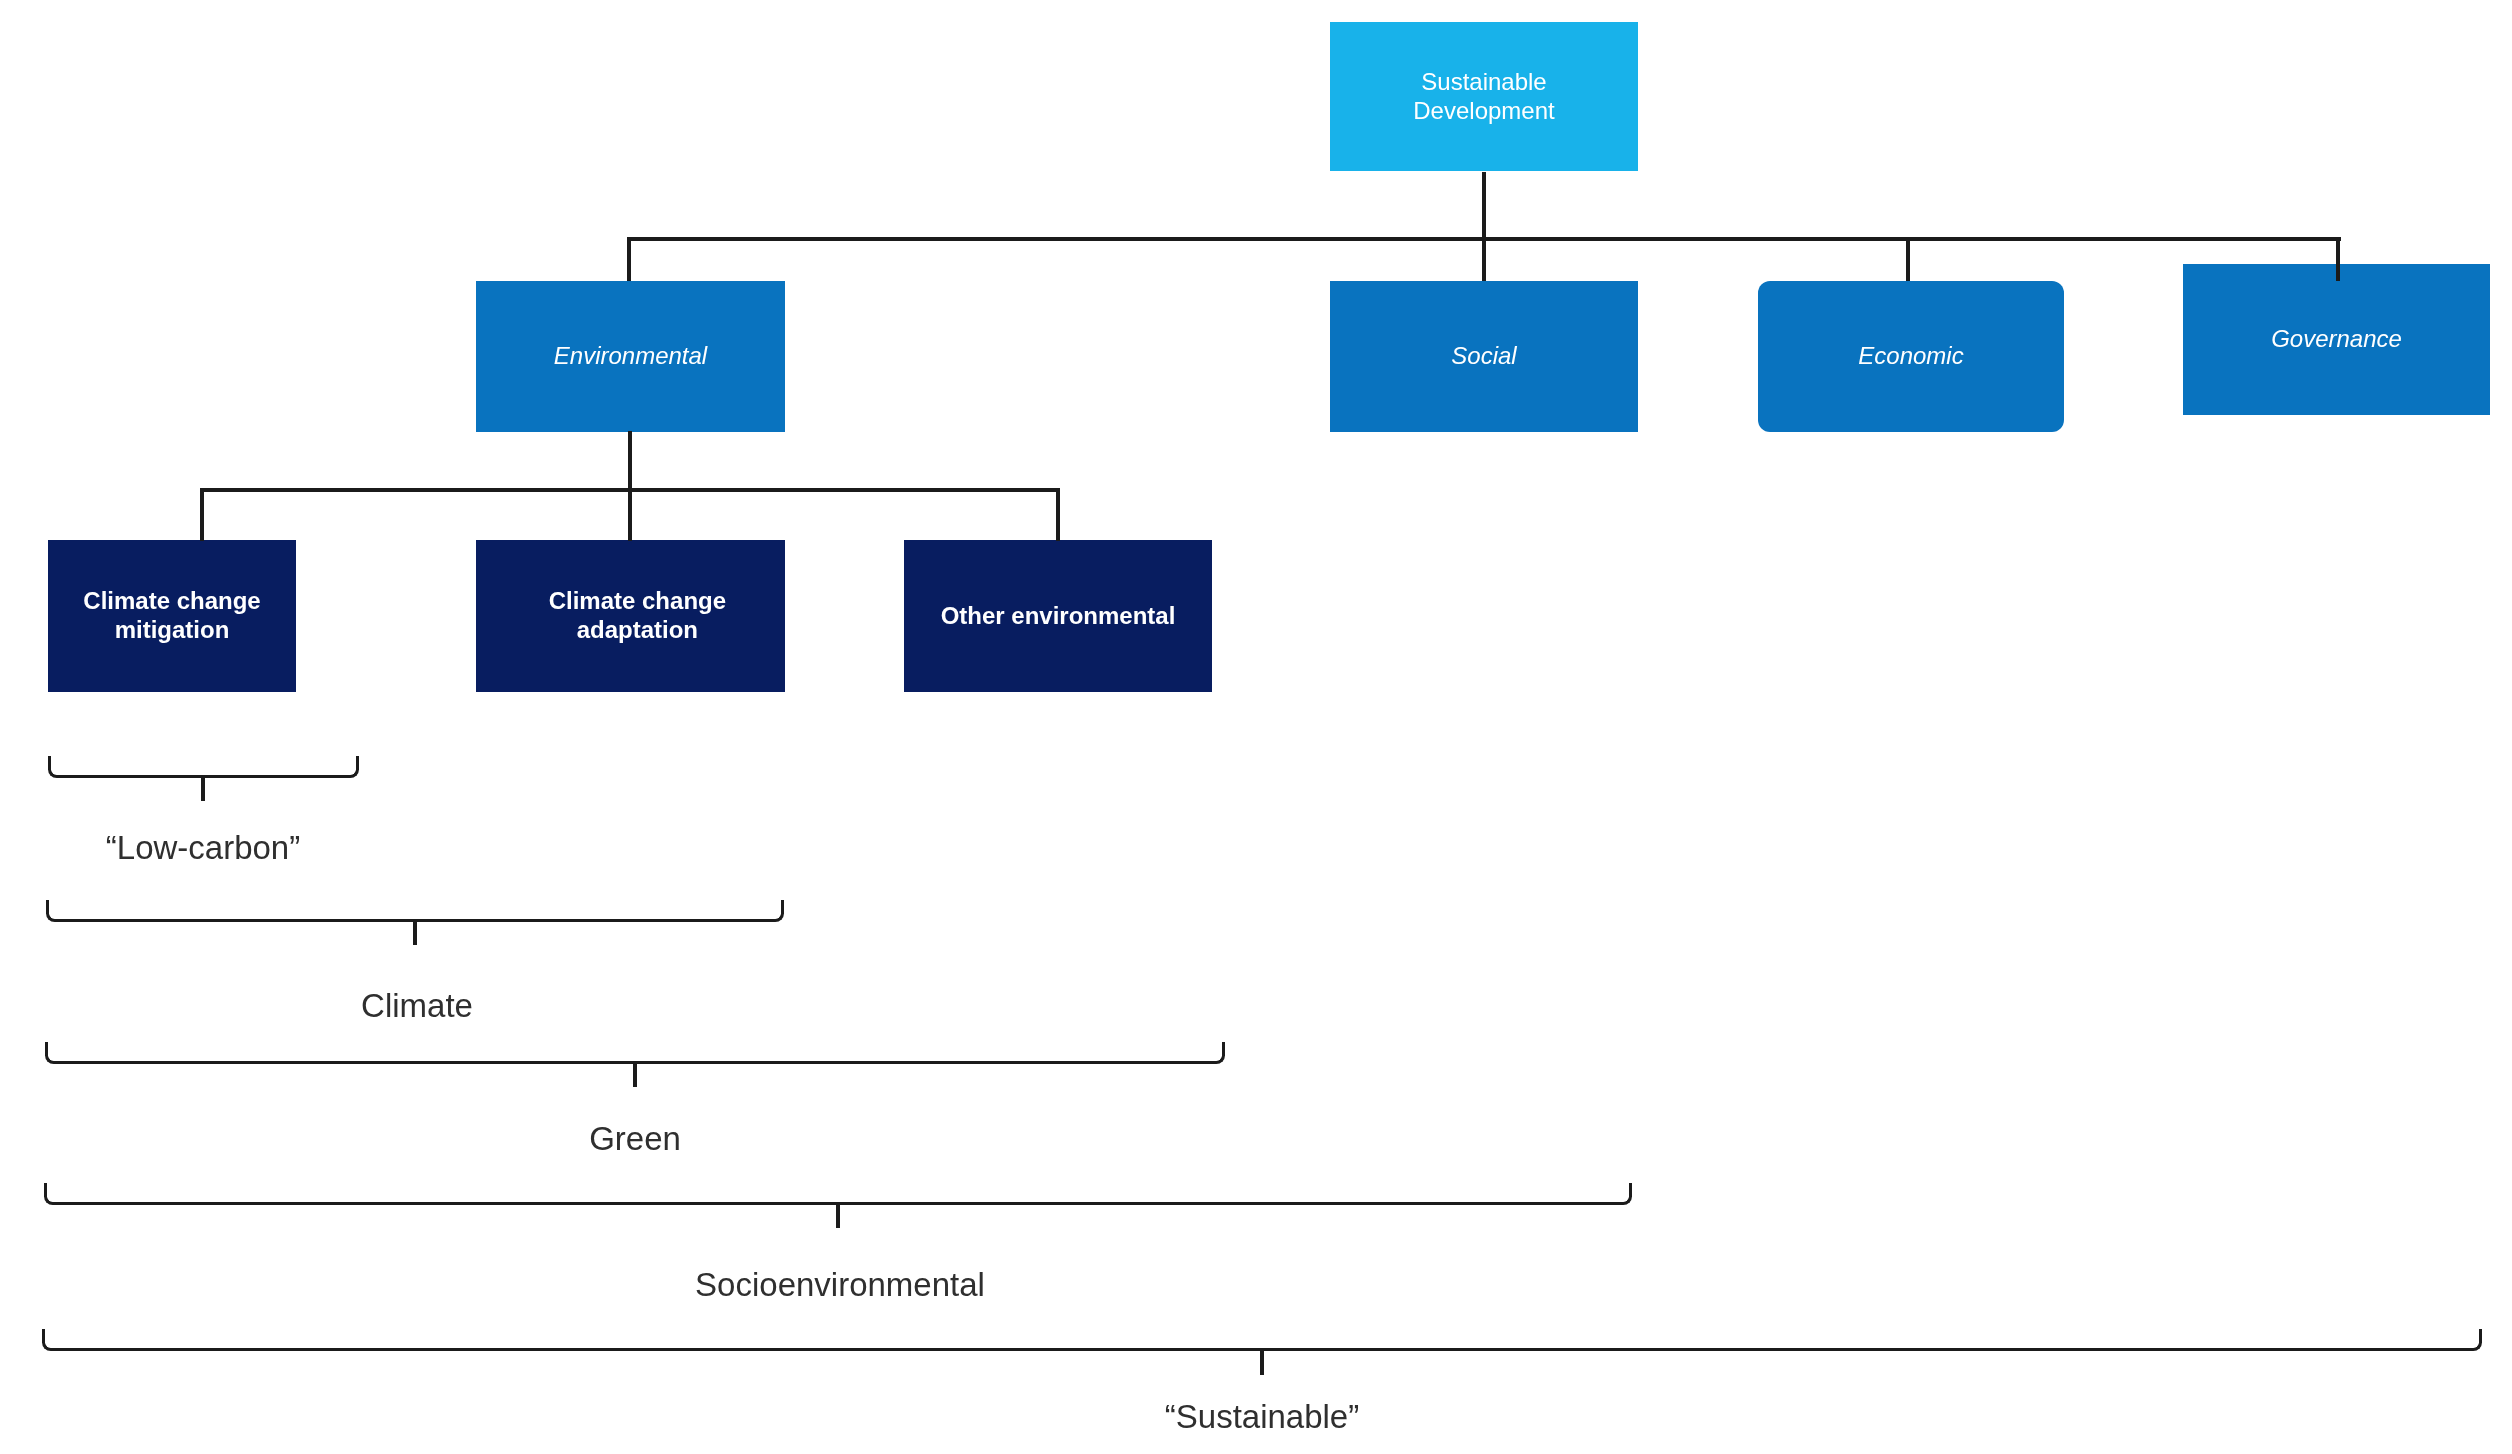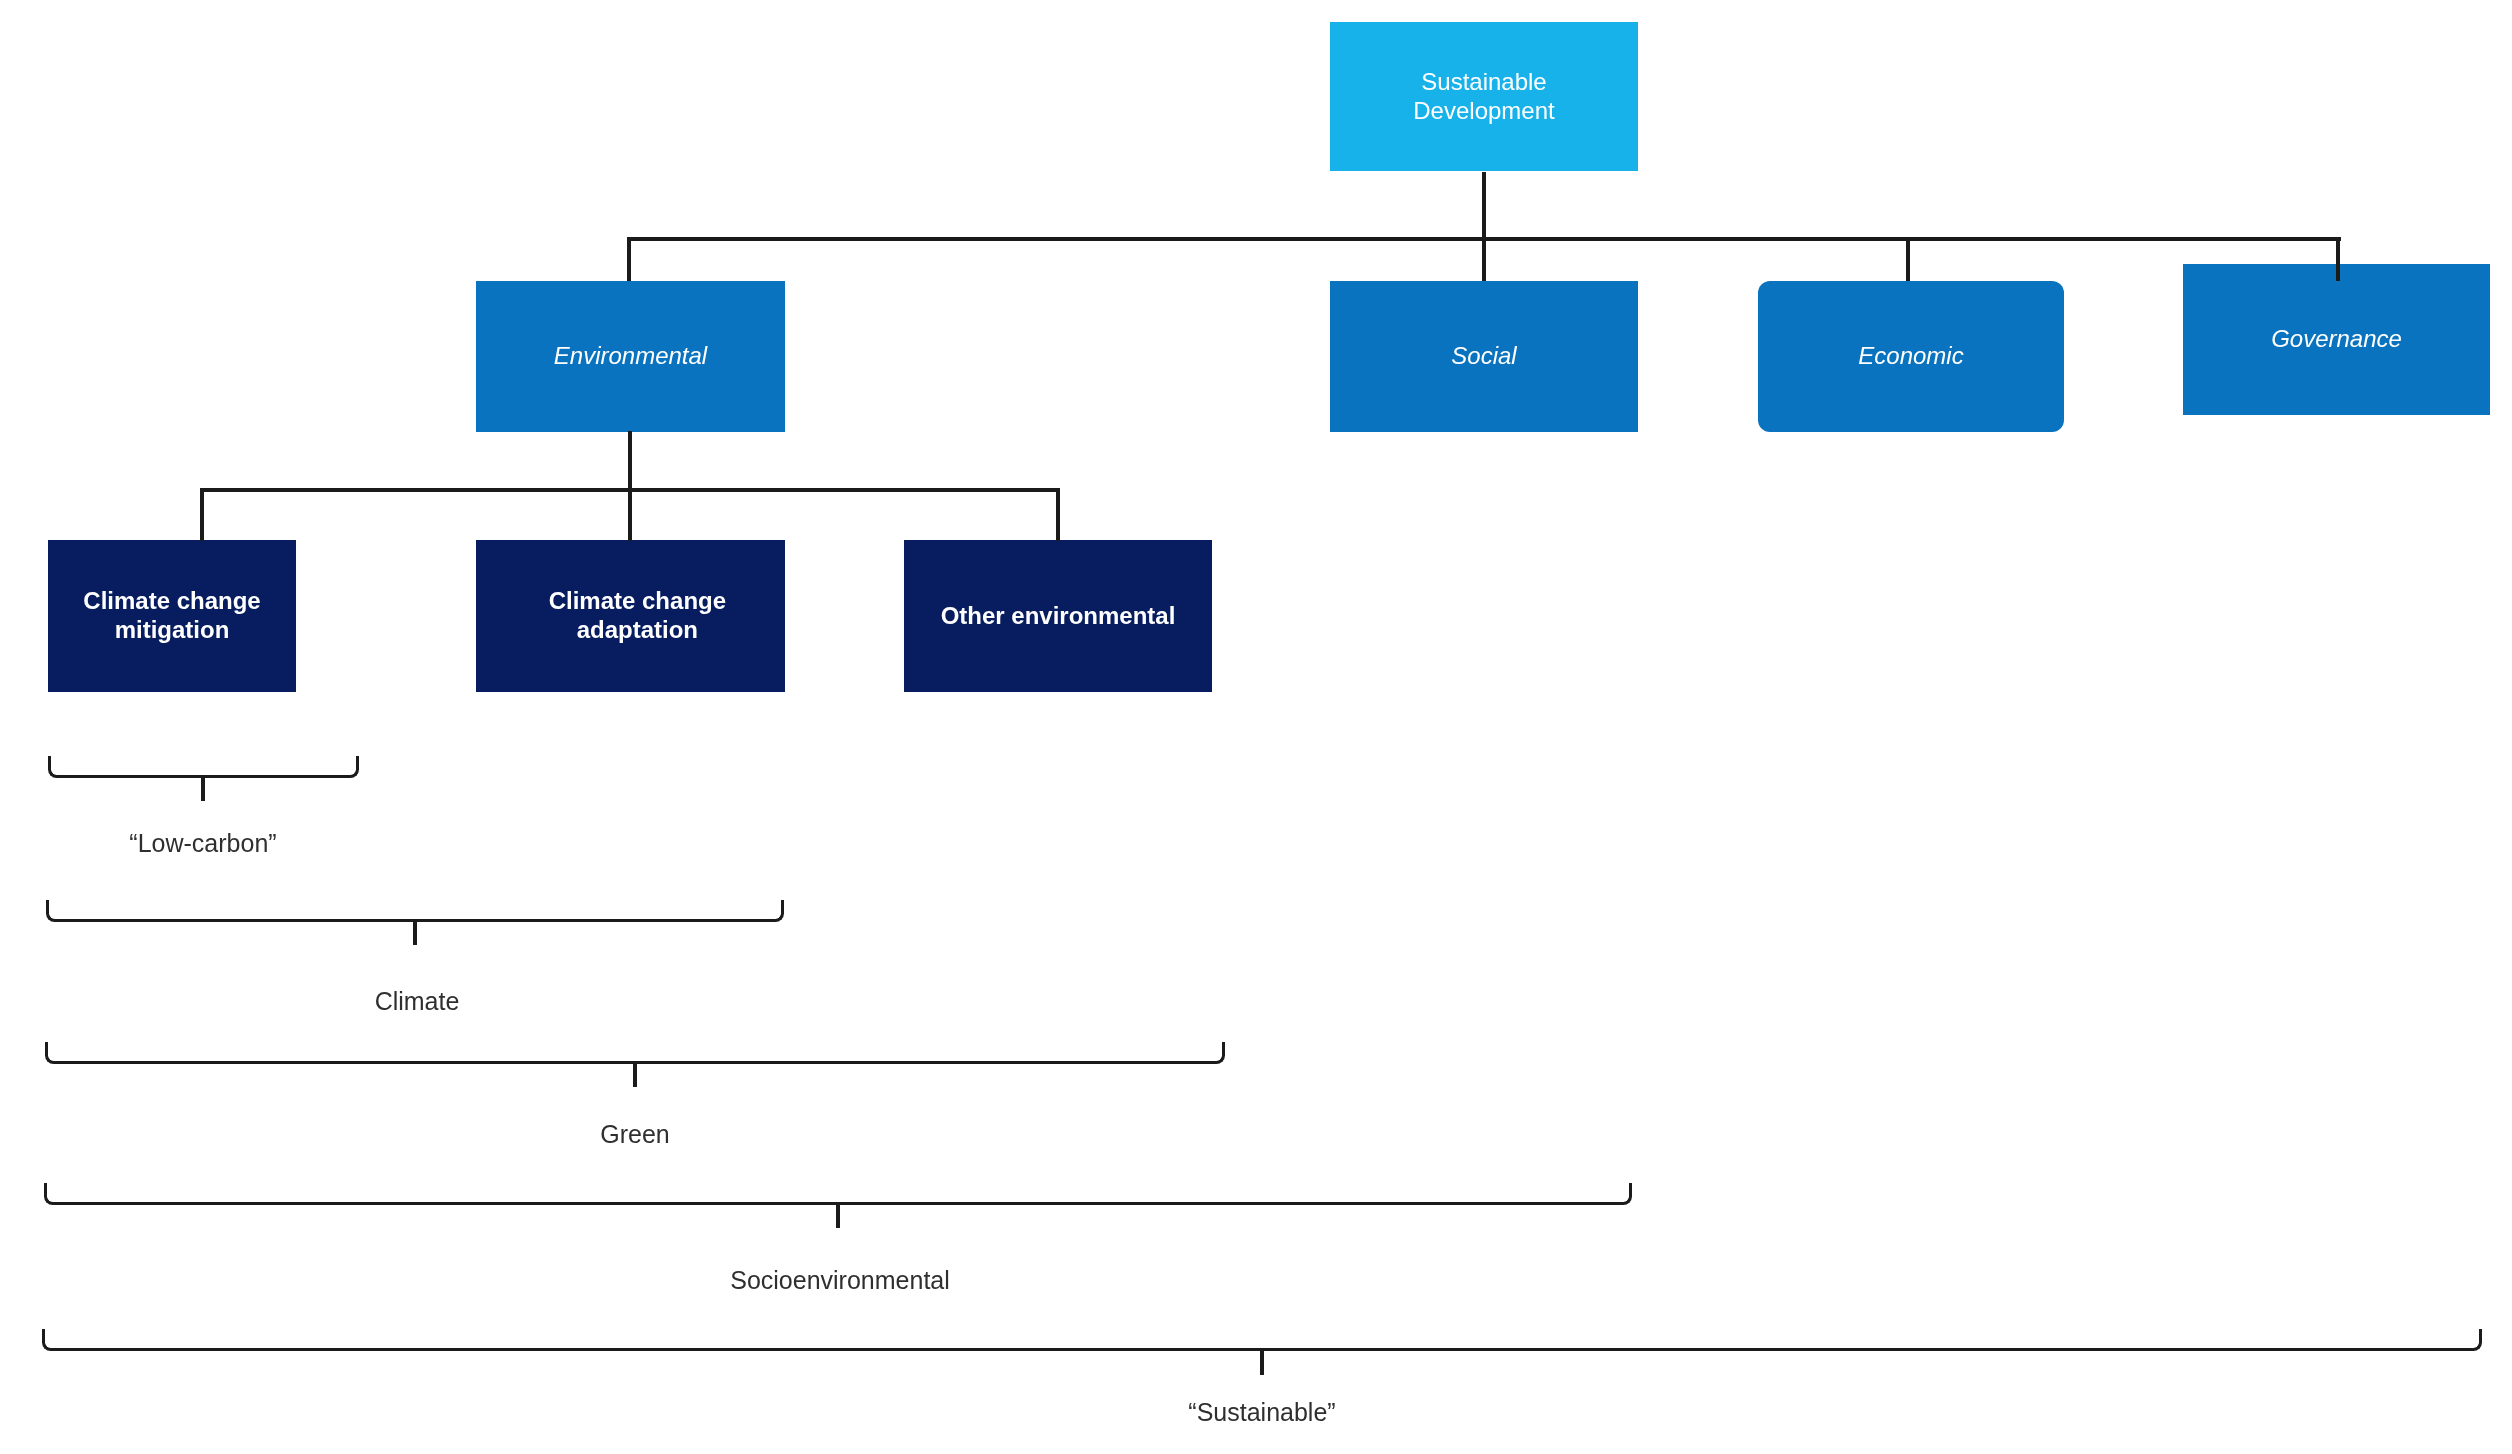--- a/index.html
+++ b/index.html
@@ -21,21 +21,21 @@
   .bracket{
     position:absolute;height:21.6px;box-sizing:border-box;
     border-left:3.6px solid var(--c-line);
     border-right:3.6px solid var(--c-line);
     border-bottom:3.6px solid var(--c-line);
     border-radius:0 0 8.7px 8.7px;
   }
   .tick{position:absolute;width:3.6px;background:var(--c-line);}
   .blabel{
     position:absolute;transform:translateX(-50%);
-    font-size:25px;color:var(--c-label);white-space:nowrap;
+    font-size:33px;color:var(--c-label);white-space:nowrap;
   }
 </style>
 </head>
 <body>
 
 <div class="canvas">
 
   <div class="node root" style="left:1330px;top:22.4px;width:308px;height:149px;">Sustainable Development</div>
 
   <div class="node l2" style="left:476px;top:281px;width:309px;height:151px;">Environmental</div>

